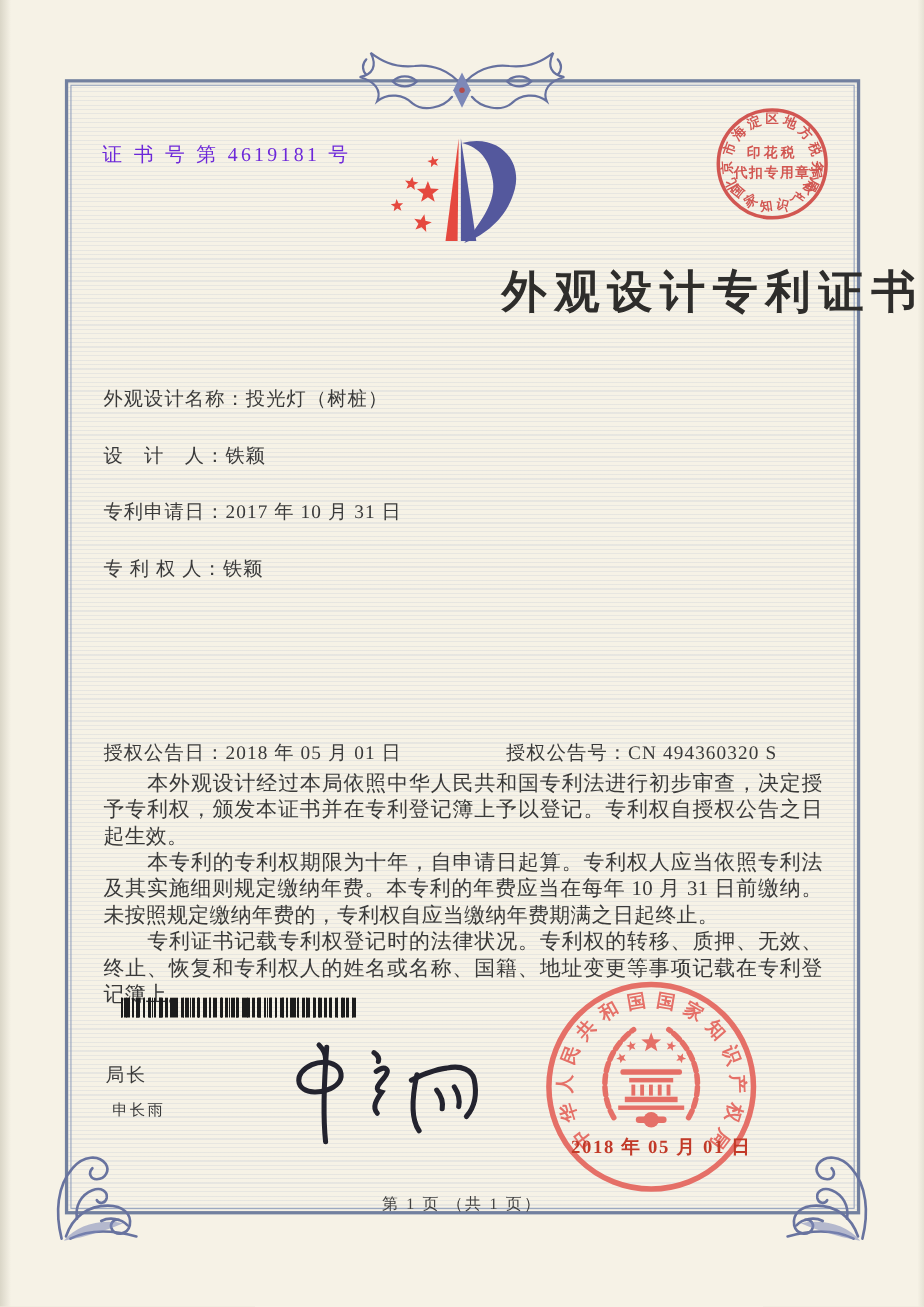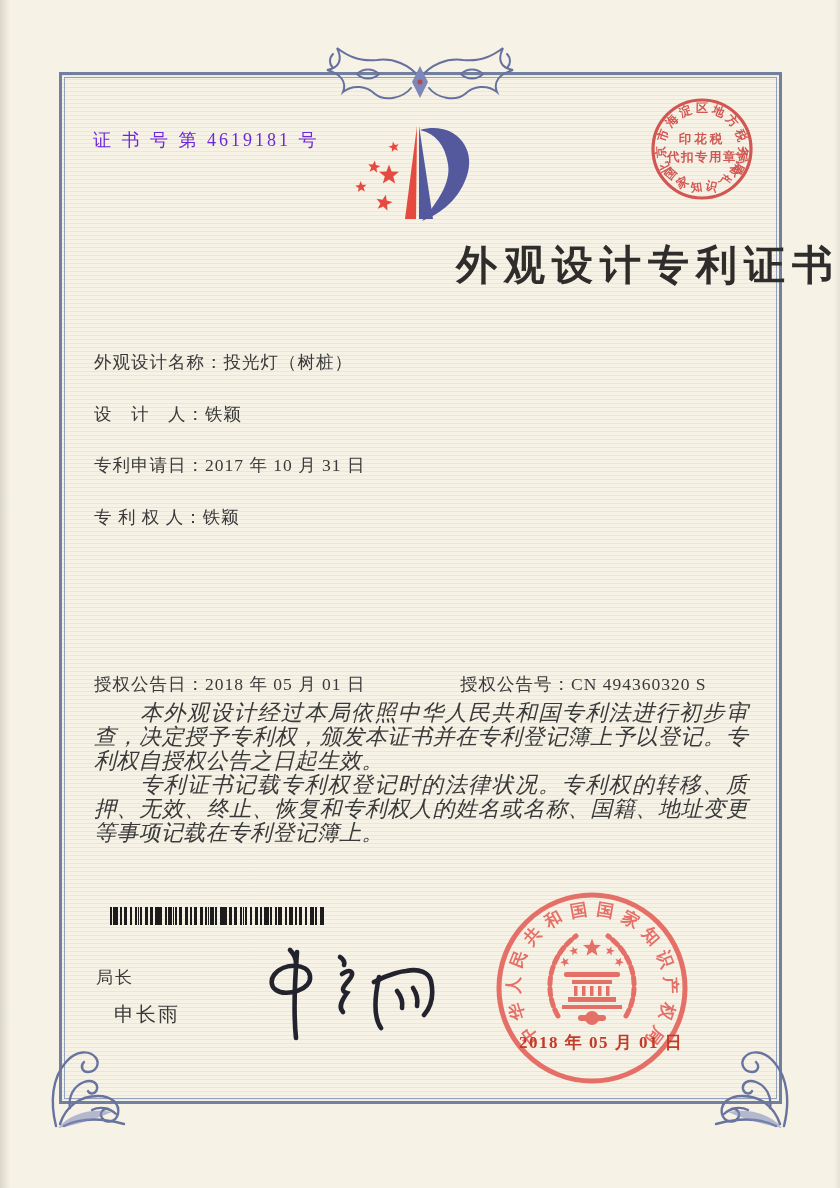--- a/index.html
+++ b/index.html
@@ -36,31 +36,31 @@
   .field-row{display:flex;font-size:17.5px;line-height:24.5px;letter-spacing:1px;}
   .field-label{white-space:pre;flex:none;}
   .field-value{max-width:484px;}
 
   .grant-row{position:absolute;left:94px;top:672px;width:650px;height:24px;
              font-size:17.5px;letter-spacing:1px;}
   .grant-left{position:absolute;left:0;top:0;white-space:pre;}
   .grant-right{position:absolute;left:366px;top:0;white-space:pre;}
 
   .paragraphs{position:absolute;left:94px;right:92px;top:701px;}
-  .paragraphs p{margin:0;font-size:22px;line-height:24px;letter-spacing:.3px;
-                text-indent:2.1em;text-align:justify;font-style:italic;}
+  .paragraphs p{margin:0;font-size:19px;line-height:24px;letter-spacing:.3px;
+                text-indent:2.1em;text-align:justify;}
 
   .barcode{position:absolute;left:110px;top:907px;width:214px;height:18px;
      background:
        repeating-linear-gradient(90deg,#1c1c1c 0 2px,transparent 2px 5px),
        repeating-linear-gradient(90deg,#1c1c1c 0 1px,transparent 1px 7px),
        repeating-linear-gradient(90deg,transparent 0 3px,#1c1c1c 3px 5px,transparent 5px 11px);}
 
   .sig-title{position:absolute;left:96px;top:966px;font-size:17px;letter-spacing:2px;text-align:center;}
-  .sig-name{position:absolute;left:114px;top:1001px;font-size:20px;letter-spacing:2px;}
+  .sig-name{position:absolute;left:102px;top:1001px;font-size:14px;letter-spacing:2px;}
   .signature-svg{position:absolute;left:246px;top:946px;width:195px;height:98px;}
 
   .office-seal{position:absolute;left:492px;top:888px;width:200px;height:200px;opacity:.9;}
   .office-seal text{font-family:inherit;font-weight:bold;}
   .seal-date{position:absolute;left:519px;top:1031px;font-size:17px;font-weight:bold;
              letter-spacing:1.5px;color:#c23a28;z-index:5;}
 
   .footer{position:absolute;left:0;right:0;top:1085px;text-align:center;
           font-size:14.5px;letter-spacing:2px;color:#3f3f3f;}
 </style>
@@ -169,20 +169,21 @@
     </div>
   </div>
 
   <div class="grant-row">
     <span class="grant-left"><span>授权公告日：</span><span>2018 年 05 月 01 日</span></span>
     <span class="grant-right"><span>授权公告号：</span><span>CN 494360320 S</span></span>
   </div>
 
   <div class="paragraphs">
     <p>本外观设计经过本局依照中华人民共和国专利法进行初步审查，决定授予专利权，颁发本证书并在专利登记簿上予以登记。专利权自授权公告之日起生效。</p>
+    <p>本专利的专利权期限为十年，自申请日起算。专利权人应当依照专利法及其实施细则规定缴纳年费。本专利的年费应当在每年 10 月 31 日前缴纳。未按照规定缴纳年费的，专利权自应当缴纳年费期满之日起终止。</p>
     <p>专利证书记载专利权登记时的法律状况。专利权的转移、质押、无效、终止、恢复和专利权人的姓名或名称、国籍、地址变更等事项记载在专利登记簿上。</p>
   </div>
 
   <div class="barcode"></div>
 
   <div class="sig-title">局长</div>
   <div class="sig-name">申长雨</div>
   <svg class="signature-svg" viewBox="0 0 195 98">
     <g fill="none" stroke="#23232e" stroke-width="4.6" stroke-linecap="round">
       <path d="M44,4 C48,8 50,13 50,17"></path>
@@ -233,14 +234,15 @@
       <circle cx="100" cy="130" r="7"></circle>
       <rect x="86" y="127" width="28" height="6" rx="3"></rect>
     </g>
     <g fill="none" stroke="#e4625a" stroke-width="5" stroke-linecap="round">
       <path d="M66,128 C52,104 55,70 84,48" stroke-dasharray="7 4"></path>
       <path d="M134,128 C148,104 145,70 116,48" stroke-dasharray="7 4"></path>
     </g>
   </svg>
   <div class="seal-date">2018 年 05 月 01 日</div>
 
+  <div class="footer">第 1 页 （共 1 页）</div>
 
 </div>
 
 </body></html>

